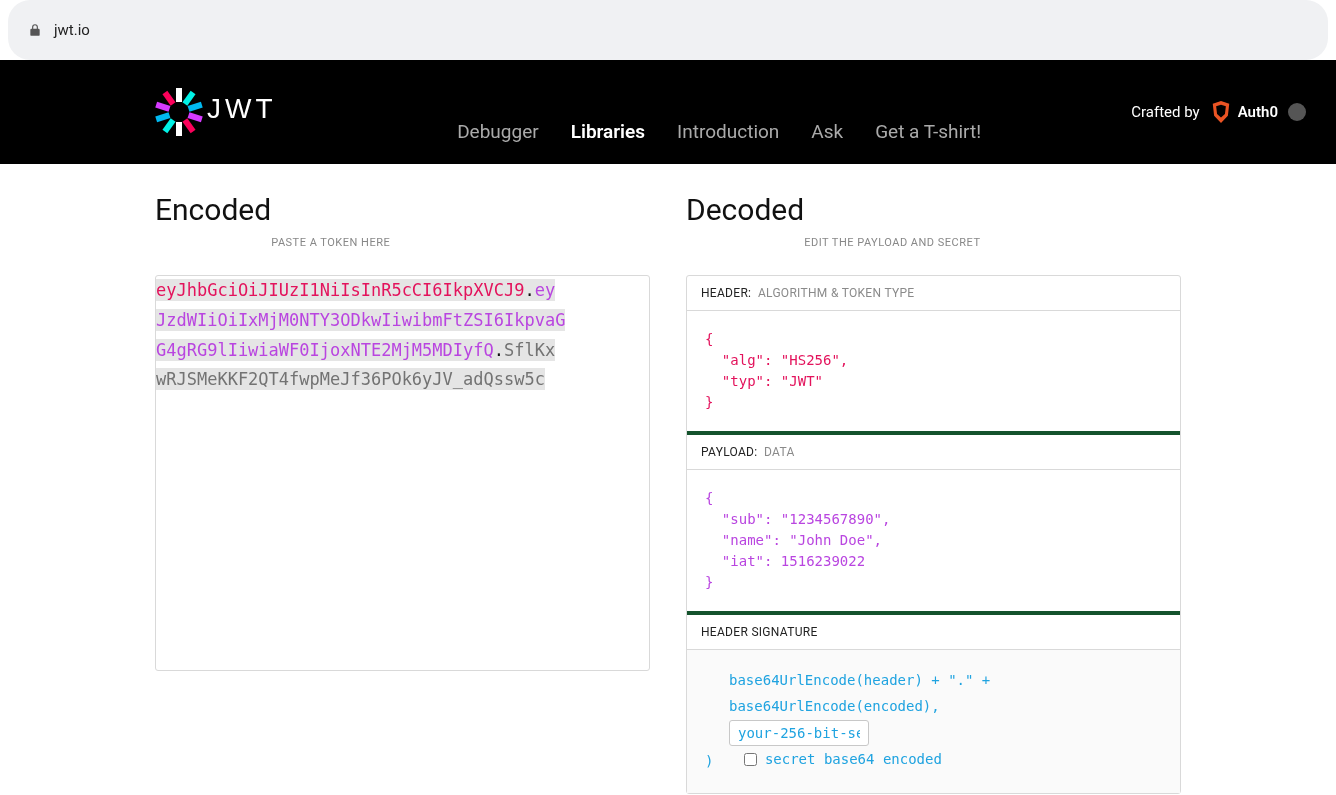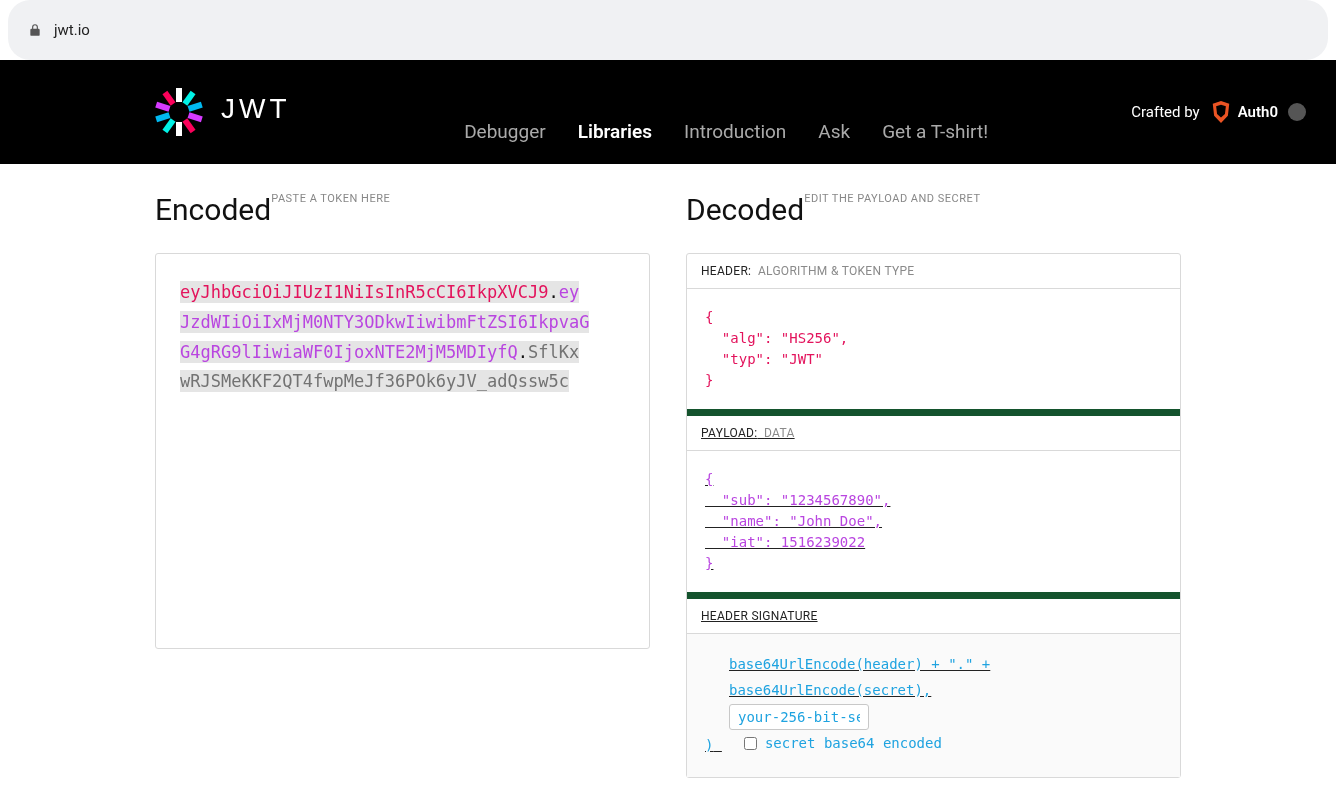--- a/index.html
+++ b/index.html
@@ -19,44 +19,44 @@
   
   .header {
     background: #000;
     height: 104px;
     display: flex;
     align-items: center;
     padding: 0 30px 0 155px;
     justify-content: space-between;
     color: #fff;
   }
-  .header-left { display: flex; align-items: center; gap: 18px; }
+  .header-left { display: flex; align-items: center; gap: 4px; }
   .logo-icon { width: 48px; height: 48px; }
   .logo-text { font-size: 30px; font-weight: 500; letter-spacing: 3px; font-family: "Arial", sans-serif; }
   .nav { display: flex; gap: 32px; }
   .nav a { color: #aaa; text-decoration: none; font-size: 19px; margin-top: 39px; }
   .nav a.active { color: #fff; font-weight: 600; }
   .header-right { display: flex; align-items: center; gap: 10px; font-size: 15px; }
   .auth0-logo { display: flex; align-items: center; gap: 6px; font-weight: 600; }
   .help-circle { width: 18px; height: 18px; border-radius: 50%; background: #555; display:inline-block; }
   
   .main { display: flex; gap: 36px; padding: 28px 155px 40px 155px; }
   .column { flex: 1; min-width: 0; }
   
   .col-title { display: flex; align-items: flex-start; gap: 0; margin-bottom: 26px; }
   .col-title h2 { font-size: 30px; font-weight: 400; color: #111; }
-  .col-title .sub { font-size: 11px; letter-spacing: 0.5px; color: #888; text-transform: uppercase; }
+  .col-title .sub { font-size: 11px; letter-spacing: 0.5px; color: #888; text-transform: uppercase; margin-top: 44px; }
   
   .pane {
     border: 1px solid #d9d9d9;
     border-radius: 3px;
     background: #fff;
   }
   
-  .encoded-pane { height: 396px; padding: 24px; }
+  .encoded-pane { height: 396px; }
   .token-text {
     font-family: "Menlo", "Consolas", monospace;
     font-size: 17px;
     line-height: 1.75;
     word-break: break-all;
   }
   .token-text .hl { background: #e5e5e5; padding: 1px 0; }
   .seg-header { color: #e3135c; }
   .seg-payload { color: #b945e0; }
   .seg-sign { color: #737373; }
@@ -72,21 +72,21 @@
   .section-label .dim { color: #8a8a8a; }
   .section-body {
     padding: 18px 18px 18px 18px;
     font-family: "Menlo","Consolas",monospace;
     font-size: 14px;
     line-height: 1.5;
     white-space: pre;
   }
   .section-body.header-body { color: #e3135c; }
   .section-body.payload-body { color: #b945e0; }
-  .section + .section { border-top: 7px solid #14532d; text-decoration: underline; }
+  .section + .section { border-top: 4px solid #14532d; }
   
   .sig-body {
     background: #fafafa;
     padding: 18px;
     font-family: "Menlo","Consolas",monospace;
     font-size: 14px;
     line-height: 1.85;
     color: #1fa3e0;
   }
   .sig-body .indent { padding-left: 24px; display:block; }
@@ -193,21 +193,21 @@
   "sub": "1234567890",
   "name": "John Doe",
   "iat": 1516239022
 }</div>
       </div>
 
       <div class="section">
         <div class="section-label">HEADER SIGNATURE</div>
         <div class="sig-body">
           <span class="indent">base64UrlEncode(header) + "." +</span>
-          <span class="indent">base64UrlEncode(secret),</span>
+          <span class="indent">base64UrlEncode(encoded),</span>
           <span class="indent"><input class="secret-input" value="your-256-bit-secret" style=""></span>
           <div>
             <span>)</span>
             <span class="checkbox-wrap">
               <input type="checkbox" style="">
               <label>secret base64 encoded</label>
             </span>
           </div>
         </div>
       </div>

